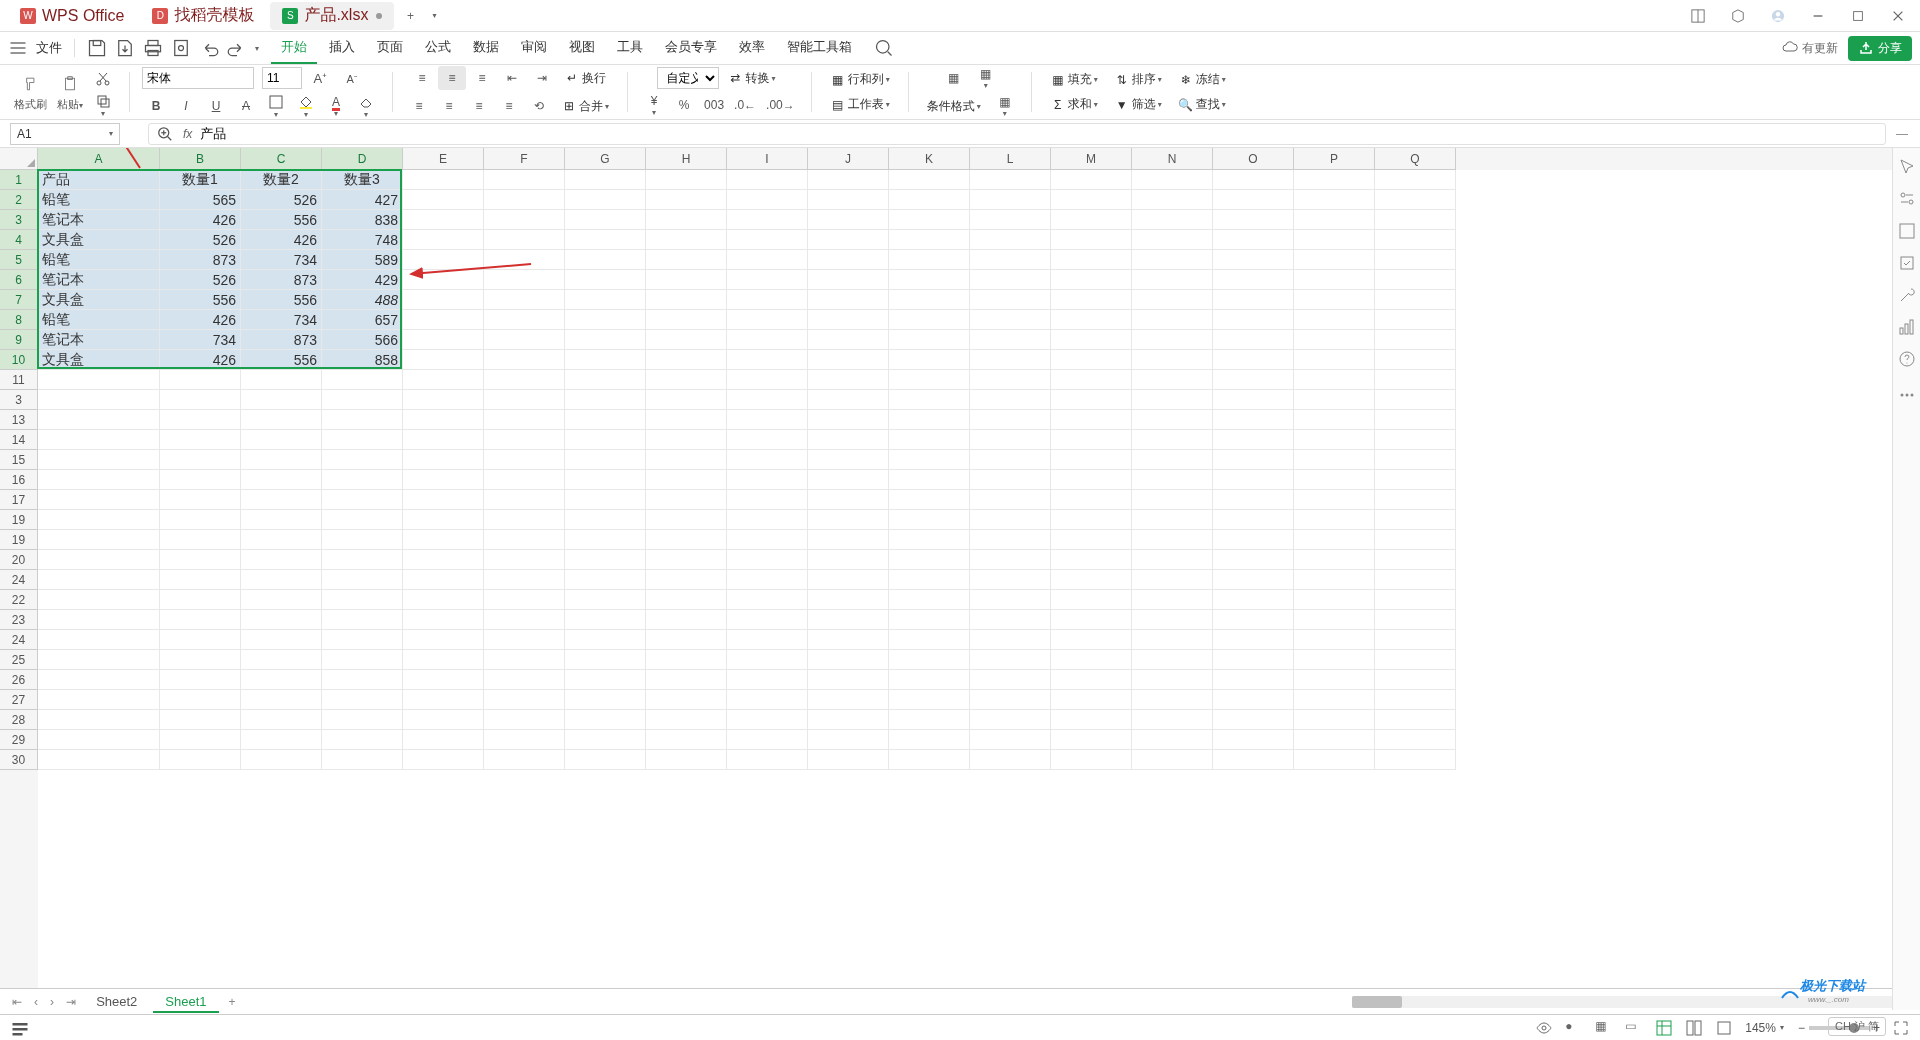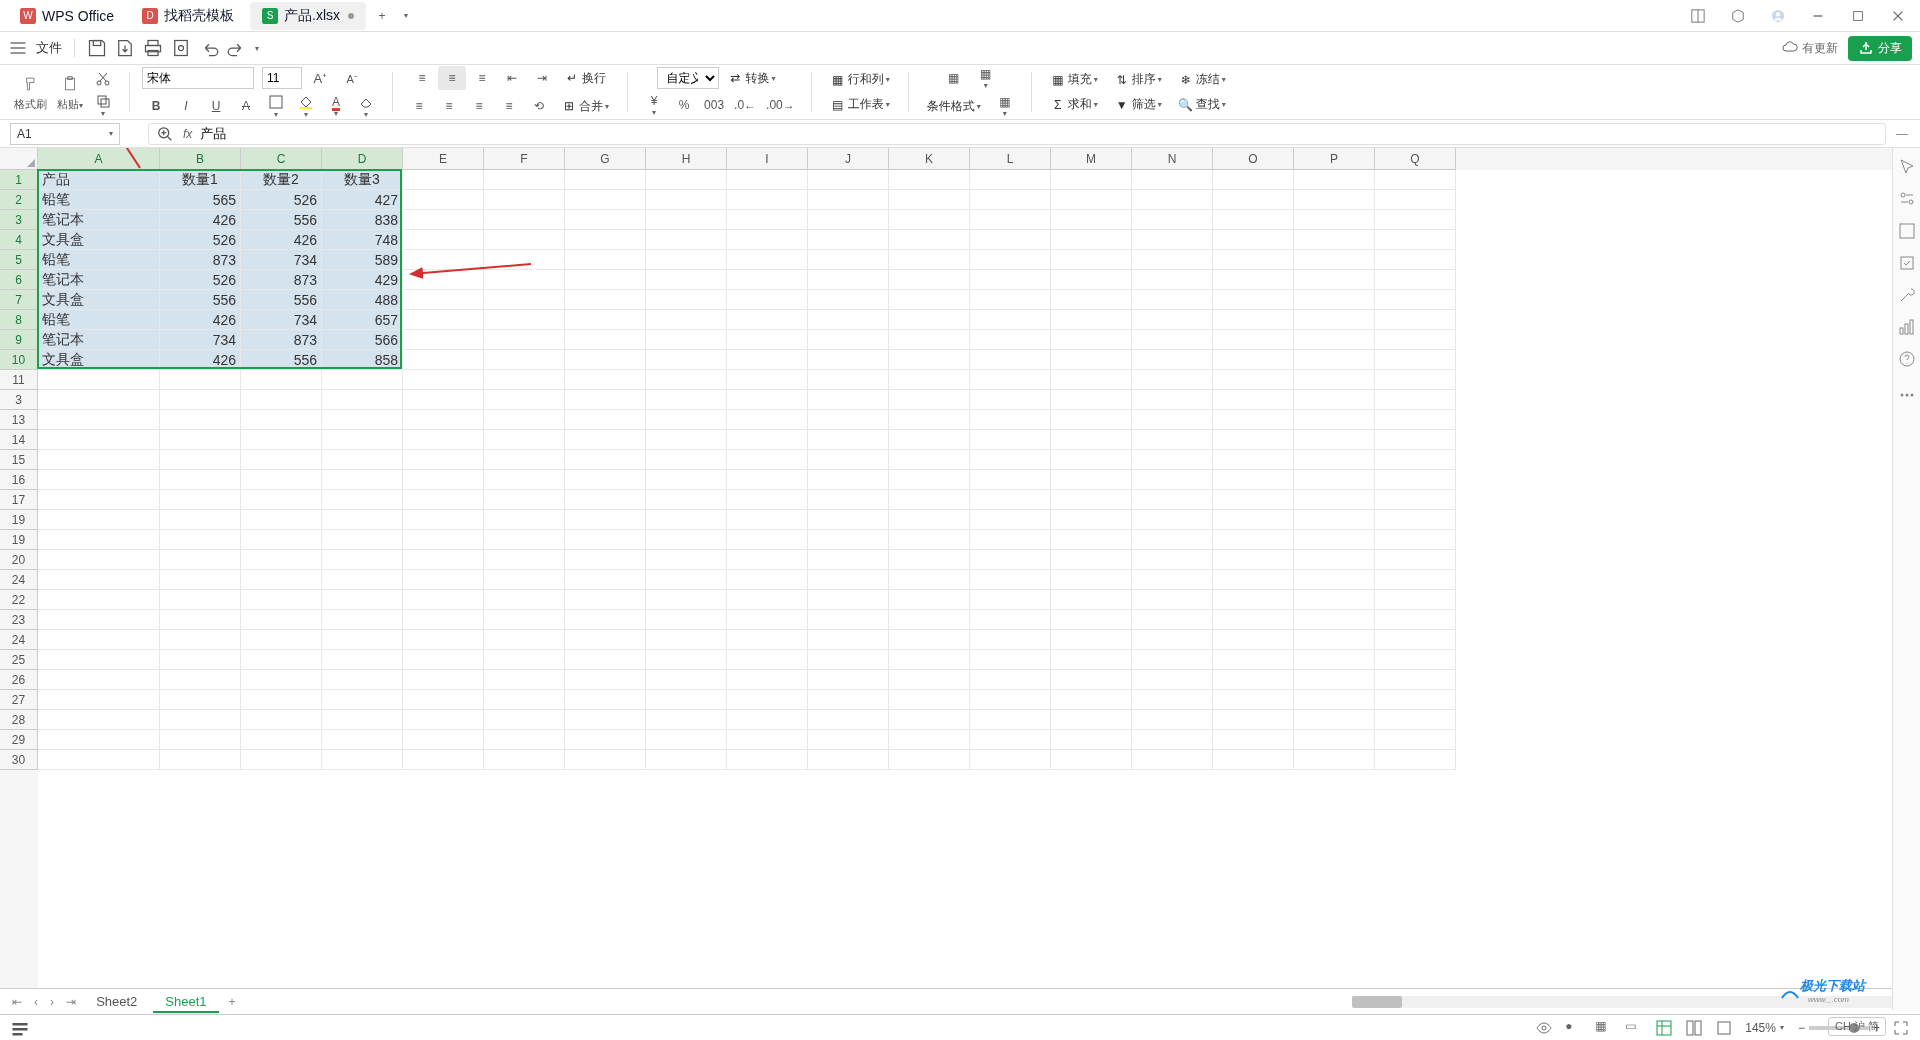--- a/index.html
+++ b/index.html
@@ -5,21 +5,21 @@
 *{margin:0;padding:0;box-sizing:border-box;font-family:"Microsoft YaHei",Arial,sans-serif;}
 body{background:#f5f5f5;overflow:hidden;font-size:12px;color:#333;}
 .app{width:1920px;height:1040px;background:#fff;display:flex;flex-direction:column;position:relative;}
 .titlebar{height:32px;background:#fff;border-bottom:1px solid #e0e0e0;display:flex;align-items:center;padding:0 8px;}
 .tab{display:flex;align-items:center;padding:0 12px;height:28px;border-radius:4px;margin-right:4px;cursor:pointer;}
 .tab.active{background:#f0f0f0;}
 .tab-icon{width:16px;height:16px;margin-right:6px;display:flex;align-items:center;justify-content:center;border-radius:2px;font-size:10px;color:#fff;}
 .wps-logo{background:#d9534f;}
 .template-icon{background:#d9534f;}
 .sheets-icon{background:#1a9f4f;}
-.tab-text{font-size:14px;color:#0f172a;}
+.tab-text{font-size:16px;color:#7f1d1d;}
 .tab-dot{width:6px;height:6px;border-radius:50%;background:#999;margin-left:8px;}
 .tab-add{width:24px;height:24px;display:flex;align-items:center;justify-content:center;color:#666;cursor:pointer;}
 .titlebar-right{margin-left:auto;display:flex;align-items:center;gap:12px;}
 .win-btn{width:28px;height:28px;display:flex;align-items:center;justify-content:center;color:#666;cursor:pointer;}
 .win-btn svg{width:14px;height:14px;}
 .menubar{height:32px;background:#fff;display:flex;align-items:center;padding:0 8px;}
 .menubar-left{display:flex;align-items:center;gap:8px;}
 .menu-icon{width:20px;height:20px;display:flex;align-items:center;justify-content:center;color:#555;cursor:pointer;}
 .menu-sep{width:1px;height:18px;background:#ddd;margin:0 4px;}
 .menu-tabs{display:flex;align-items:center;gap:2px;margin-left:12px;}
@@ -183,20 +183,39 @@
             <path d="M5 8H12a3 3 0 010 6H8M5 8l3-3M5 8l3 3" fill="none" stroke="currentColor"></path>
           </svg>
         </div>
       <div class="menu-icon">
           <svg viewBox="0 0 16 16">
             <path d="M11 8H4a3 3 0 000 6H8M11 8l-3-3M11 8l-3 3" fill="none" stroke="currentColor"></path>
           </svg>
         </div>
       <span class="caret">▾</span>
     </div>
+    <div class="menu-tabs">
+      <div class="menu-tab active">开始</div>
+      <div class="menu-tab">插入</div>
+      <div class="menu-tab">页面</div>
+      <div class="menu-tab">公式</div>
+      <div class="menu-tab">数据</div>
+      <div class="menu-tab">审阅</div>
+      <div class="menu-tab">视图</div>
+      <div class="menu-tab">工具</div>
+      <div class="menu-tab">会员专享</div>
+      <div class="menu-tab">效率</div>
+      <div class="menu-tab">智能工具箱</div>
+      <div class="menu-icon" style="margin-left:10px;">
+          <svg viewBox="0 0 16 16">
+            <circle cx="7" cy="7" r="5" fill="none" stroke="currentColor"></circle>
+            <line x1="11" y1="11" x2="14" y2="14" stroke="currentColor"></line>
+          </svg>
+        </div>
+    </div>
     <div class="menubar-right">
       <div class="update-btn">
         <span class="ico">
             <svg viewBox="0 0 16 16">
               <path d="M4 11a3 3 0 010-6 4 4 0 017.5-1A3 3 0 0112 11z" fill="none" stroke="currentColor"></path>
             </svg>
           </span>
         <span>有更新</span>
       </div>
       <div class="share-btn">
@@ -657,21 +676,21 @@
           <div class="cell num" style="width: 81px;"></div>
           <div class="cell num" style="width: 81px;"></div>
           <div class="cell num" style="width: 81px;"></div>
           <div class="cell num" style="width: 81px;"></div>
           <div class="cell num" style="width: 81px;"></div>
         </div>
         <div class="grid-row">
           <div class="cell sel-range" style="width: 122px;">文具盒</div>
           <div class="cell num sel-range" style="width: 81px;">556</div>
           <div class="cell num sel-range" style="width: 81px;">556</div>
-          <div class="cell num sel-range" style="width: 81px;">488</div>
+          <div class="cell num sel-range" style="width: 81px; font-style: italic;">488</div>
           <div class="cell num" style="width: 81px;"></div>
           <div class="cell num" style="width: 81px;"></div>
           <div class="cell num" style="width: 81px;"></div>
           <div class="cell num" style="width: 81px;"></div>
           <div class="cell num" style="width: 81px;"></div>
           <div class="cell num" style="width: 81px;"></div>
           <div class="cell num" style="width: 81px;"></div>
           <div class="cell num" style="width: 81px;"></div>
           <div class="cell num" style="width: 81px;"></div>
           <div class="cell num" style="width: 81px;"></div>

